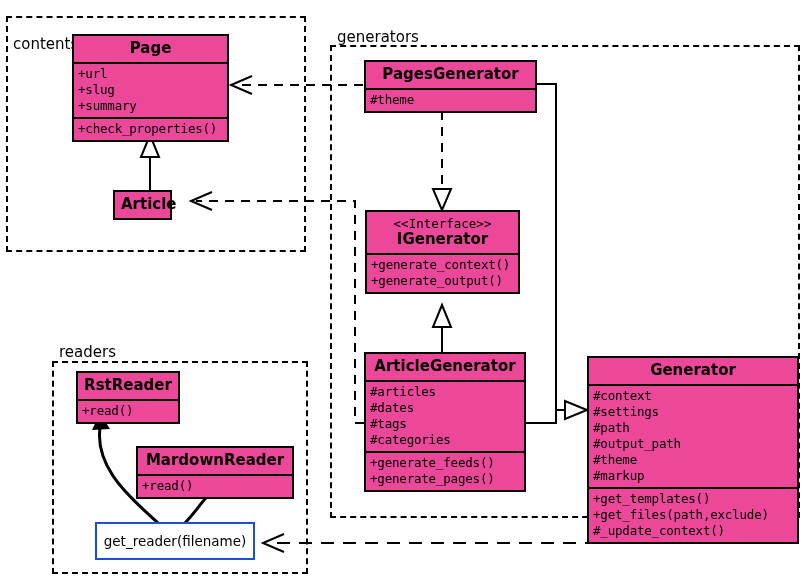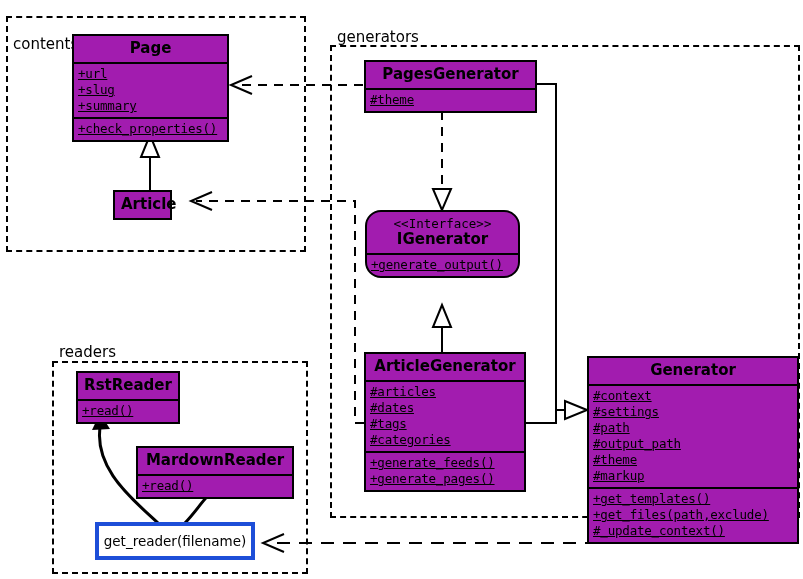--- a/index.html
+++ b/index.html
@@ -7,29 +7,29 @@
   #stage{position:relative;width:803px;height:579px;overflow:hidden;}
 
   
   .pkg{position:absolute;background:transparent;}
   .pkg .pkg-border{position:absolute;left:0;top:0;right:0;bottom:0;
     border:2px dashed #000;}
   .pkg-label{position:absolute;font-size:15px;font-family:"DejaVu Sans",sans-serif;
     color:#000;background:#fff;padding:0 3px;white-space:nowrap;line-height:1;}
 
   
-  .cls{position:absolute;border:2px solid #000;background:#a21caf;box-sizing:border-box;}
+  .cls{position:absolute;border:2px solid #000;background:#ec4899;box-sizing:border-box;}
   .cls .hdr{text-align:center;font-weight:bold;font-size:15px;
     font-family:"DejaVu Sans",sans-serif;padding:4px 6px 5px;line-height:1.15;}
   .cls .hdr .stereo{display:block;font-weight:normal;font-size:12.5px;
     font-family:"DejaVu Sans Mono",monospace;line-height:1.2;}
-  .cls .sec{border-top:2px solid #000;padding:2px 4px 3px;text-decoration:underline;}
+  .cls .sec{border-top:2px solid #000;padding:2px 4px 3px;}
   .cls .sec div{font-family:"DejaVu Sans Mono",monospace;font-size:12.5px;
     line-height:16px;white-space:nowrap;letter-spacing:-0.2px;}
-  .plain{position:absolute;border:4px solid #1d4ed8;background:#fff;box-sizing:border-box;
+  .plain{position:absolute;border:2px solid #1d4ed8;background:#fff;box-sizing:border-box;
     display:flex;align-items:center;justify-content:center;
     font-size:13.5px;font-family:"DejaVu Sans",sans-serif;}
   svg.overlay{position:absolute;left:0;top:0;width:803px;height:579px;overflow:visible;}
 </style>
 </head>
 <body>
 
 <div id="stage">
 
   <div class="pkg" style="left:6px;top:16px;width:300px;height:236px;">
@@ -126,26 +126,27 @@
     <div class="hdr">Article</div>
   </div>
 
   <div class="cls" style="left:364px;top:60px;width:173px;">
     <div class="hdr">PagesGenerator</div>
     <div class="sec">
       <div>#theme</div>
     </div>
   </div>
 
-  <div class="cls" style="left:365px;top:210px;width:155px;border-radius:16px;">
+  <div class="cls" style="left:365px;top:210px;width:155px;">
     <div class="hdr">
       <span class="stereo">&lt;&lt;Interface&gt;&gt;</span>
       <span>IGenerator</span>
     </div>
     <div class="sec">
+      <div>+generate_context()</div>
       <div>+generate_output()</div>
     </div>
   </div>
 
   <div class="cls" style="left:364px;top:352px;width:162px;">
     <div class="hdr">ArticleGenerator</div>
     <div class="sec">
       <div>#articles</div>
       <div>#dates</div>
       <div>#tags</div>

